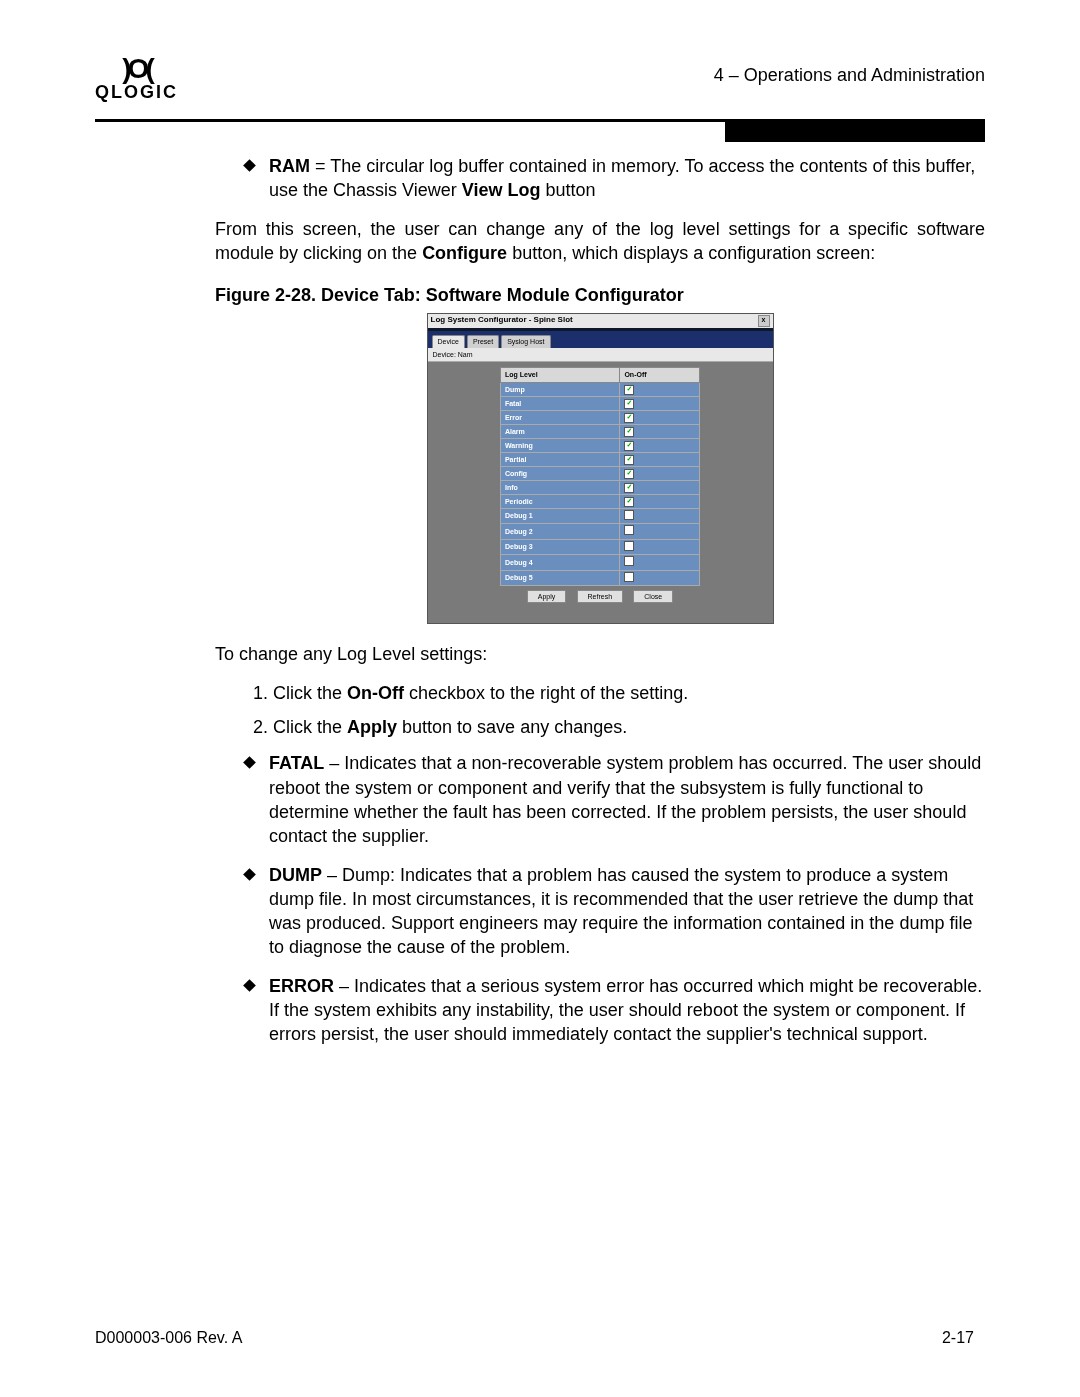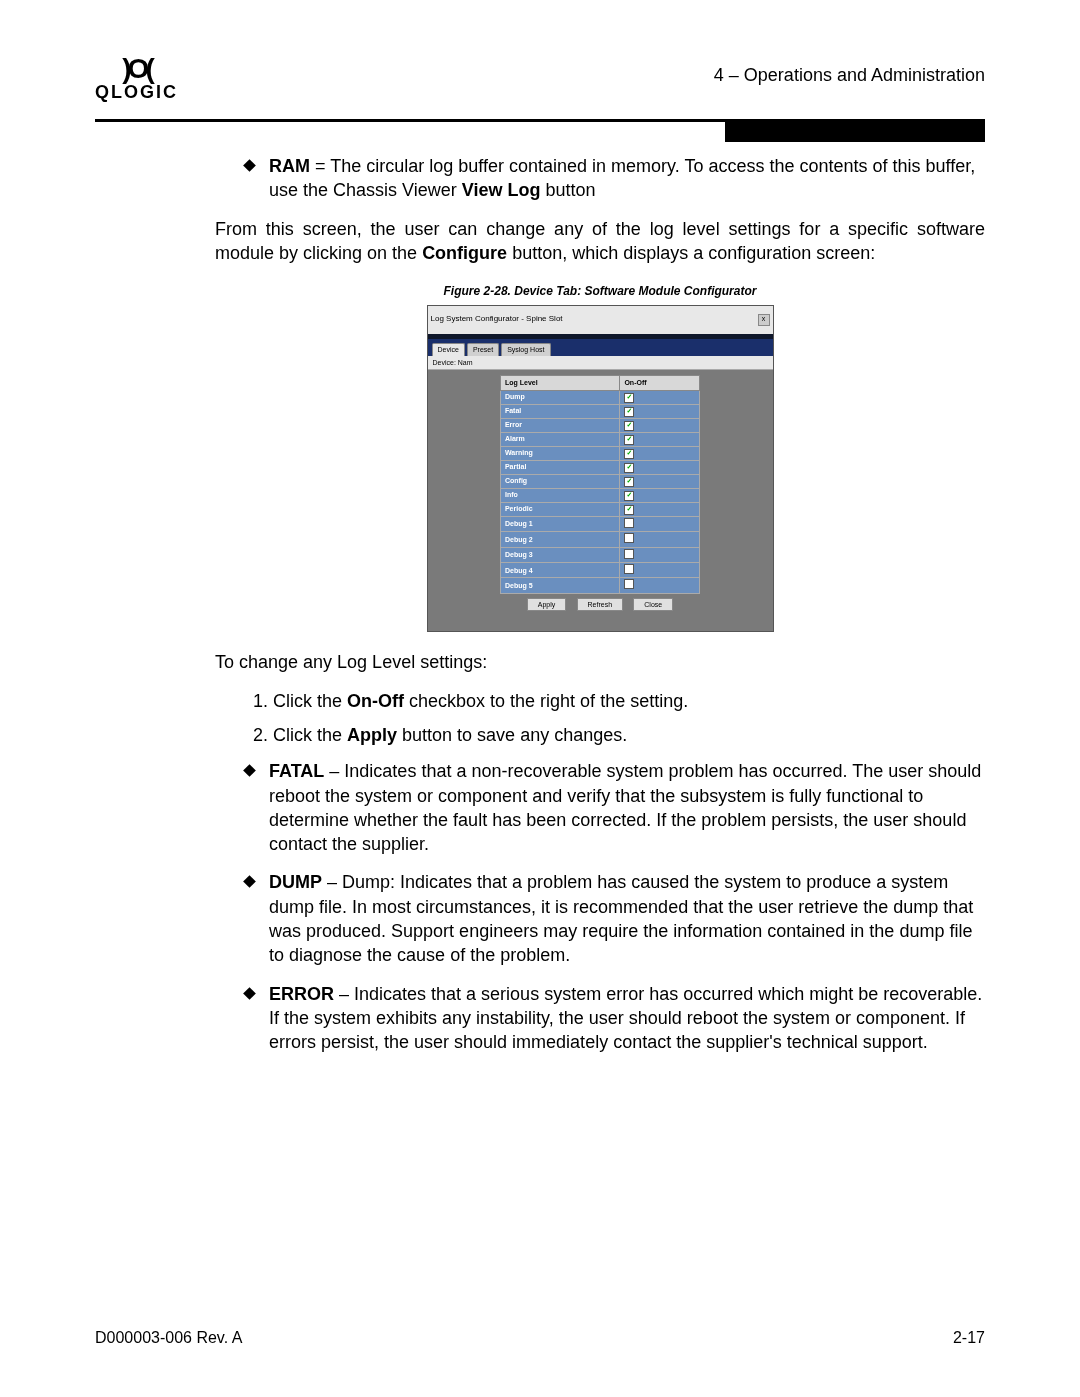--- a/index.html
+++ b/index.html
@@ -76,41 +76,40 @@
     width: 9px;
     height: 9px;
     background: #000;
     transform: rotate(45deg);
   }
   .para {
     margin: 14px 0;
     text-align: justify;
   }
   .figure-caption {
-    text-align: center;
-    font-style: italic;
-    font-weight: bold;
-    font-size: 12px;
+    font-weight: bold;
+    font-size: 18px;
     margin: 18px 0 6px 0;
   }
   .figure-box {
     width: 345px;
     margin: 0 auto 18px auto;
     background: #7a7a7a;
     border: 1px solid #555;
     font-size: 8px;
     padding-bottom: 20px;
   }
   .fb-title {
     background: #e8e8e8;
-    border-bottom: 5px solid #0f172a;
-    padding: 8px 3px;
+    border-bottom: 3px solid #0f172a;
+    padding: 1px 3px;
     display: flex;
     justify-content: space-between;
     font-size: 8px;
+    font-weight: bold;
   }
   .fb-closebtn {
     background: #ccc;
     border: 1px solid #888;
     width: 10px;
     height: 10px;
     text-align: center;
     line-height: 8px;
     font-size: 7px;
   }
@@ -186,21 +185,21 @@
     padding-left: 58px;
     margin: 12px 0;
   }
   .num-list li {
     margin-bottom: 10px;
   }
   .footer {
     position: absolute;
     bottom: 50px;
     left: 95px;
-    right: 95px;
+    right: 106px;
     display: flex;
     justify-content: space-between;
     font-size: 16px;
   }
   b { font-weight: bold; }
 </style>
 </head>
 <body>
 
 <div class="page">

